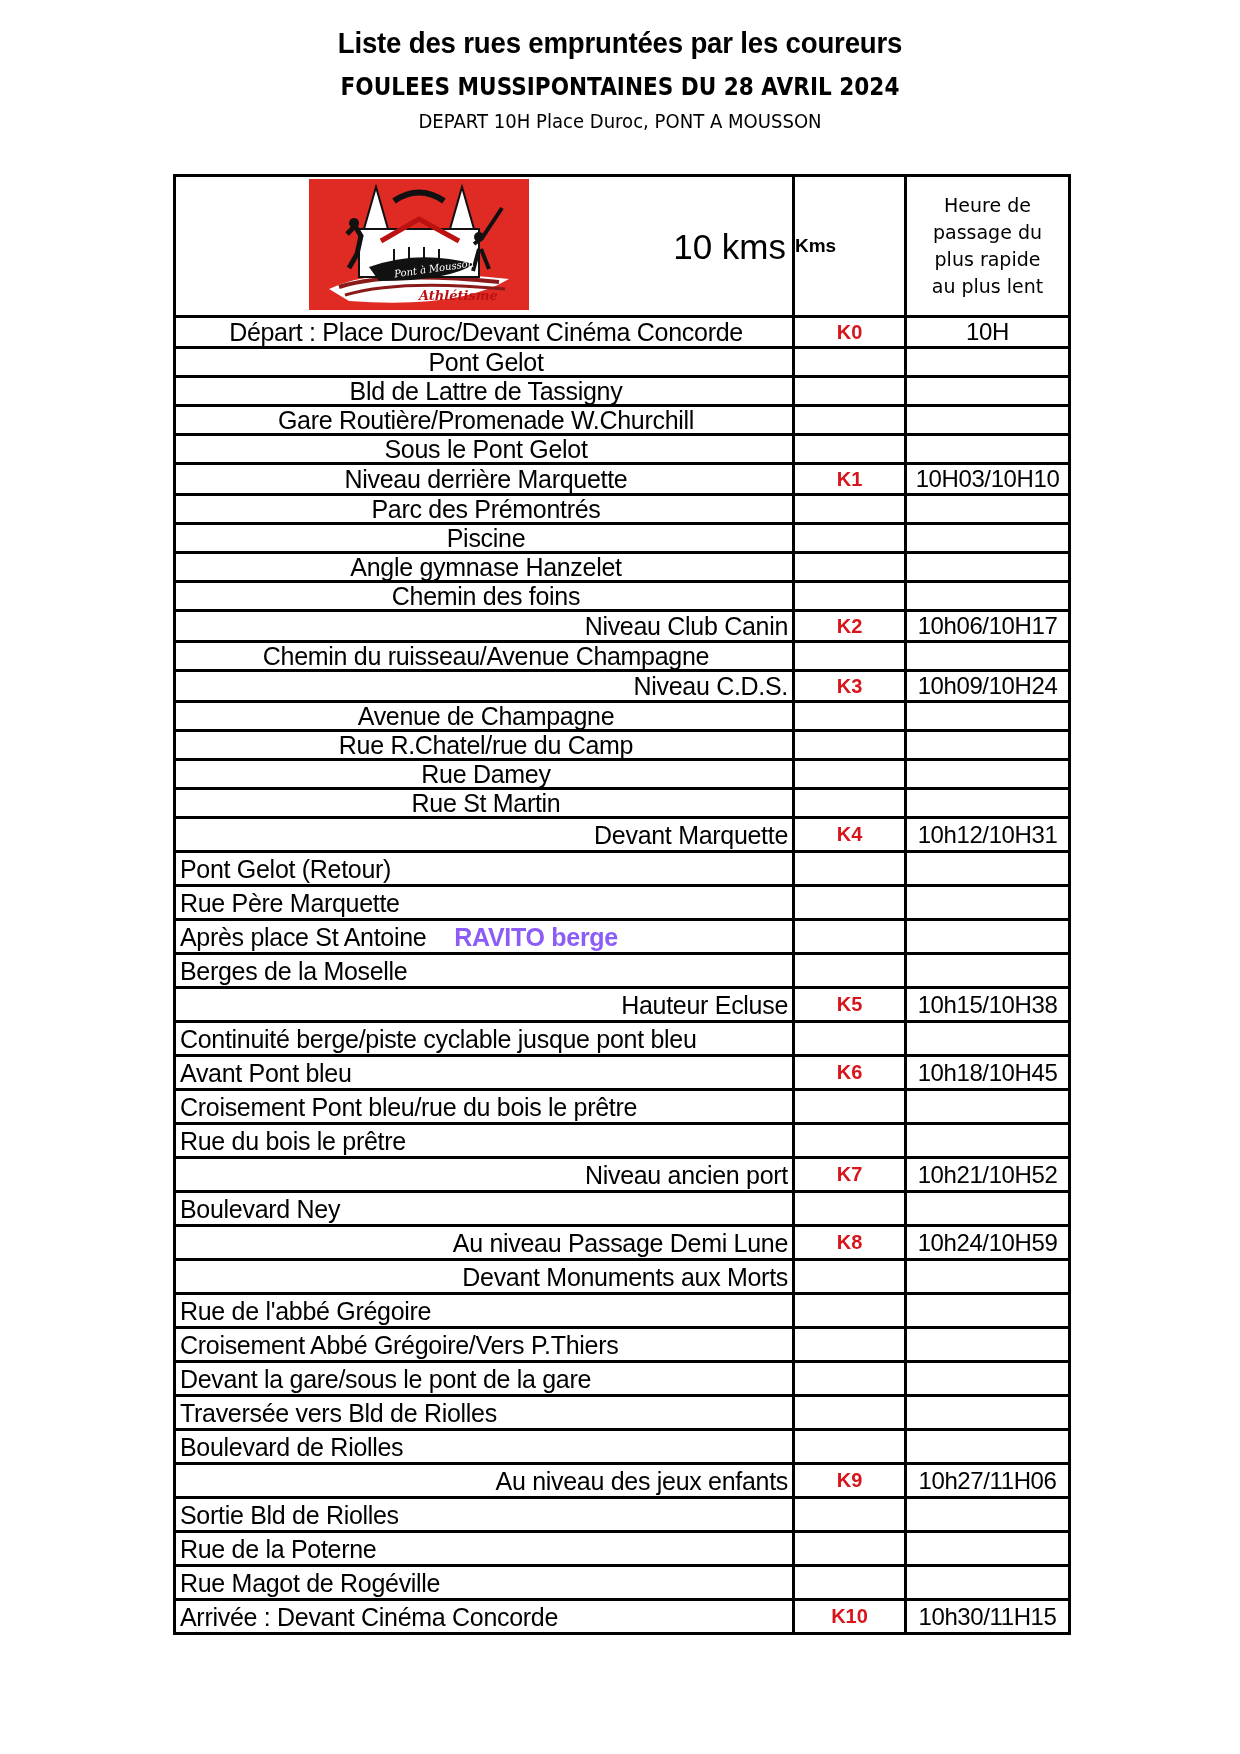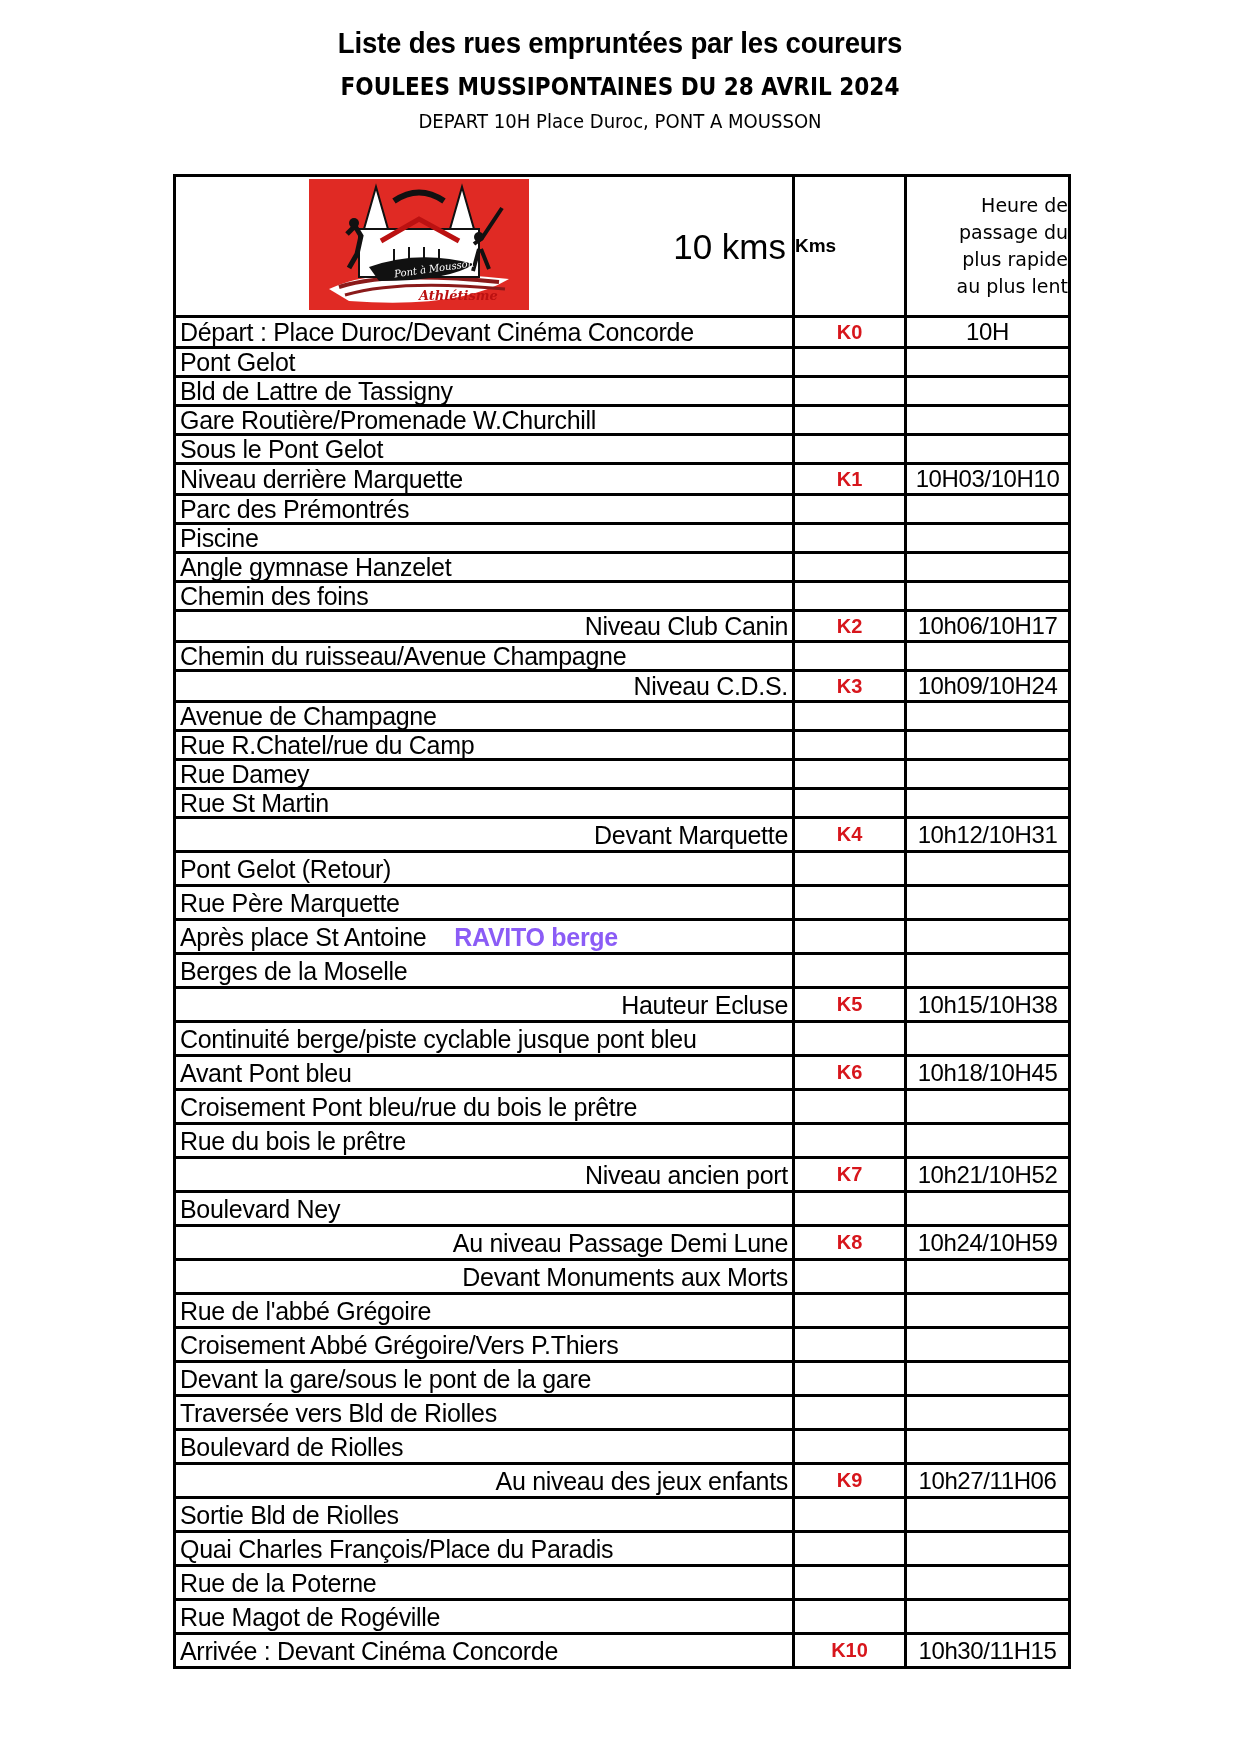--- a/index.html
+++ b/index.html
@@ -10,22 +10,22 @@
 
   table.route { position: absolute; left: 173px; top: 174px; width: 895px; border-collapse: collapse; table-layout: fixed; }
   table.route td { border: 3px solid #000; padding: 0; overflow: hidden; white-space: nowrap; }
   col.c1 { width: 619px; } col.c2 { width: 112px; } col.c3 { width: 164px; }
   tr.head td { height: 138px; vertical-align: middle; }
   .head-left { position: relative; }
   .logo { position: absolute; left: 133px; top: 2px; width: 220px; height: 131px; background: #e02a24; overflow: hidden; }
   .logo svg { display: block; }
   .dist { position: absolute; right: 6px; top: 50px; font-size: 35px; }
   .kms-head { text-align: left; font-weight: bold; font-size: 19px; }
-  .time-head { text-align: right; font-family: "DejaVu Sans", sans-serif; font-size: 19px; line-height: 27px; }
-  tr.r1 td { height: 26px; }
+  .time-head { text-align: center; font-family: "DejaVu Sans", sans-serif; font-size: 19px; line-height: 27px; }
+  tr.r1 td { height: 26px; text-align: center; }
   tr.r2 td { height: 31px; }
   .street { font-size: 25px; padding-left: 4px !important; letter-spacing: -0.3px; line-height: 26px; }
   .street.right { text-align: right; padding-right: 4px !important; padding-left: 0 !important; }
   .km { text-align: center; font-weight: bold; color: #d7161c; font-size: 20px; }
   .time { text-align: center; font-size: 24px; letter-spacing: -0.4px; }
   .ravito { color: #8b5cf6; font-weight: bold; margin-left: 28px; }
 </style>
 </head>
 <body>
 
@@ -257,25 +257,20 @@
         <td class="street right"><span>Au niveau des jeux enfants</span></td>
         <td class="km">K9</td>
         <td class="time">10h27/11H06</td>
       </tr>
       <tr class="r2">
         <td class="street"><span>Sortie Bld de Riolles</span></td>
         <td class="km"></td>
         <td class="time"></td>
       </tr>
       <tr class="r2">
-        <td class="street"><span>Quai Charles François/Place du Paradis</span></td>
-        <td class="km"></td>
-        <td class="time"></td>
-      </tr>
-      <tr class="r2">
         <td class="street"><span>Rue de la Poterne</span></td>
         <td class="km"></td>
         <td class="time"></td>
       </tr>
       <tr class="r2">
         <td class="street"><span>Rue Magot de Rogéville</span></td>
         <td class="km"></td>
         <td class="time"></td>
       </tr>
       <tr class="r2">

